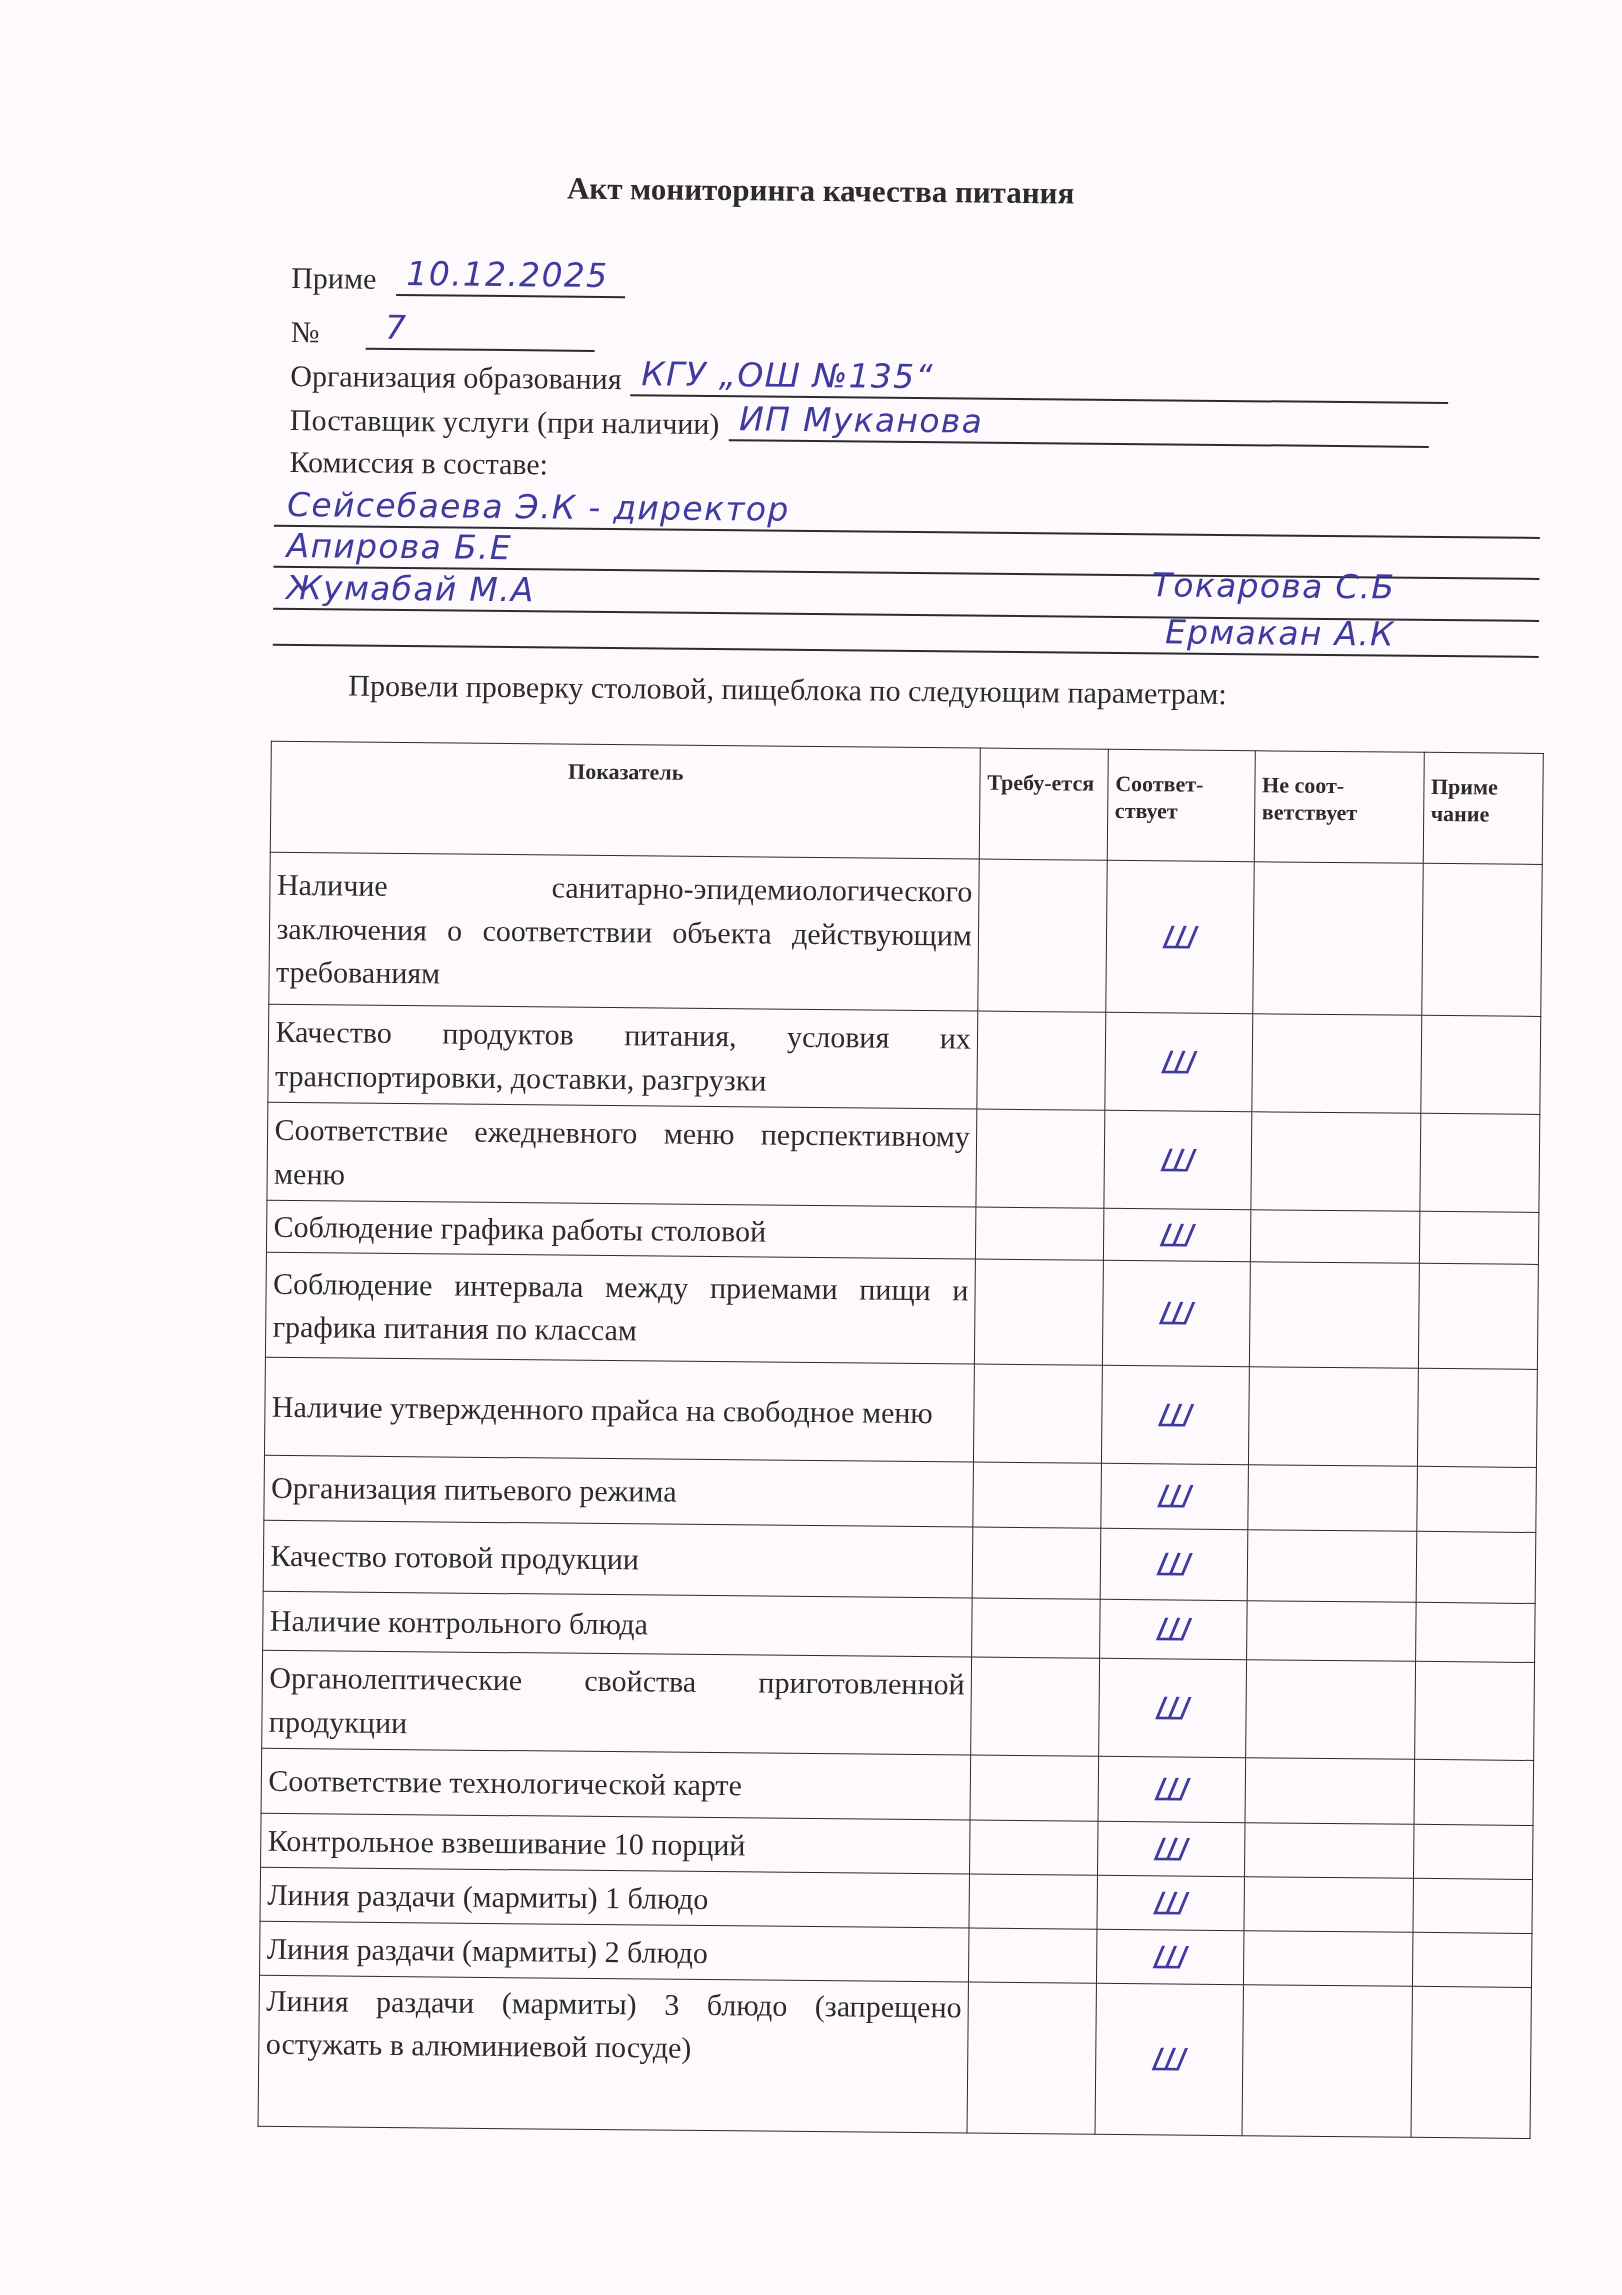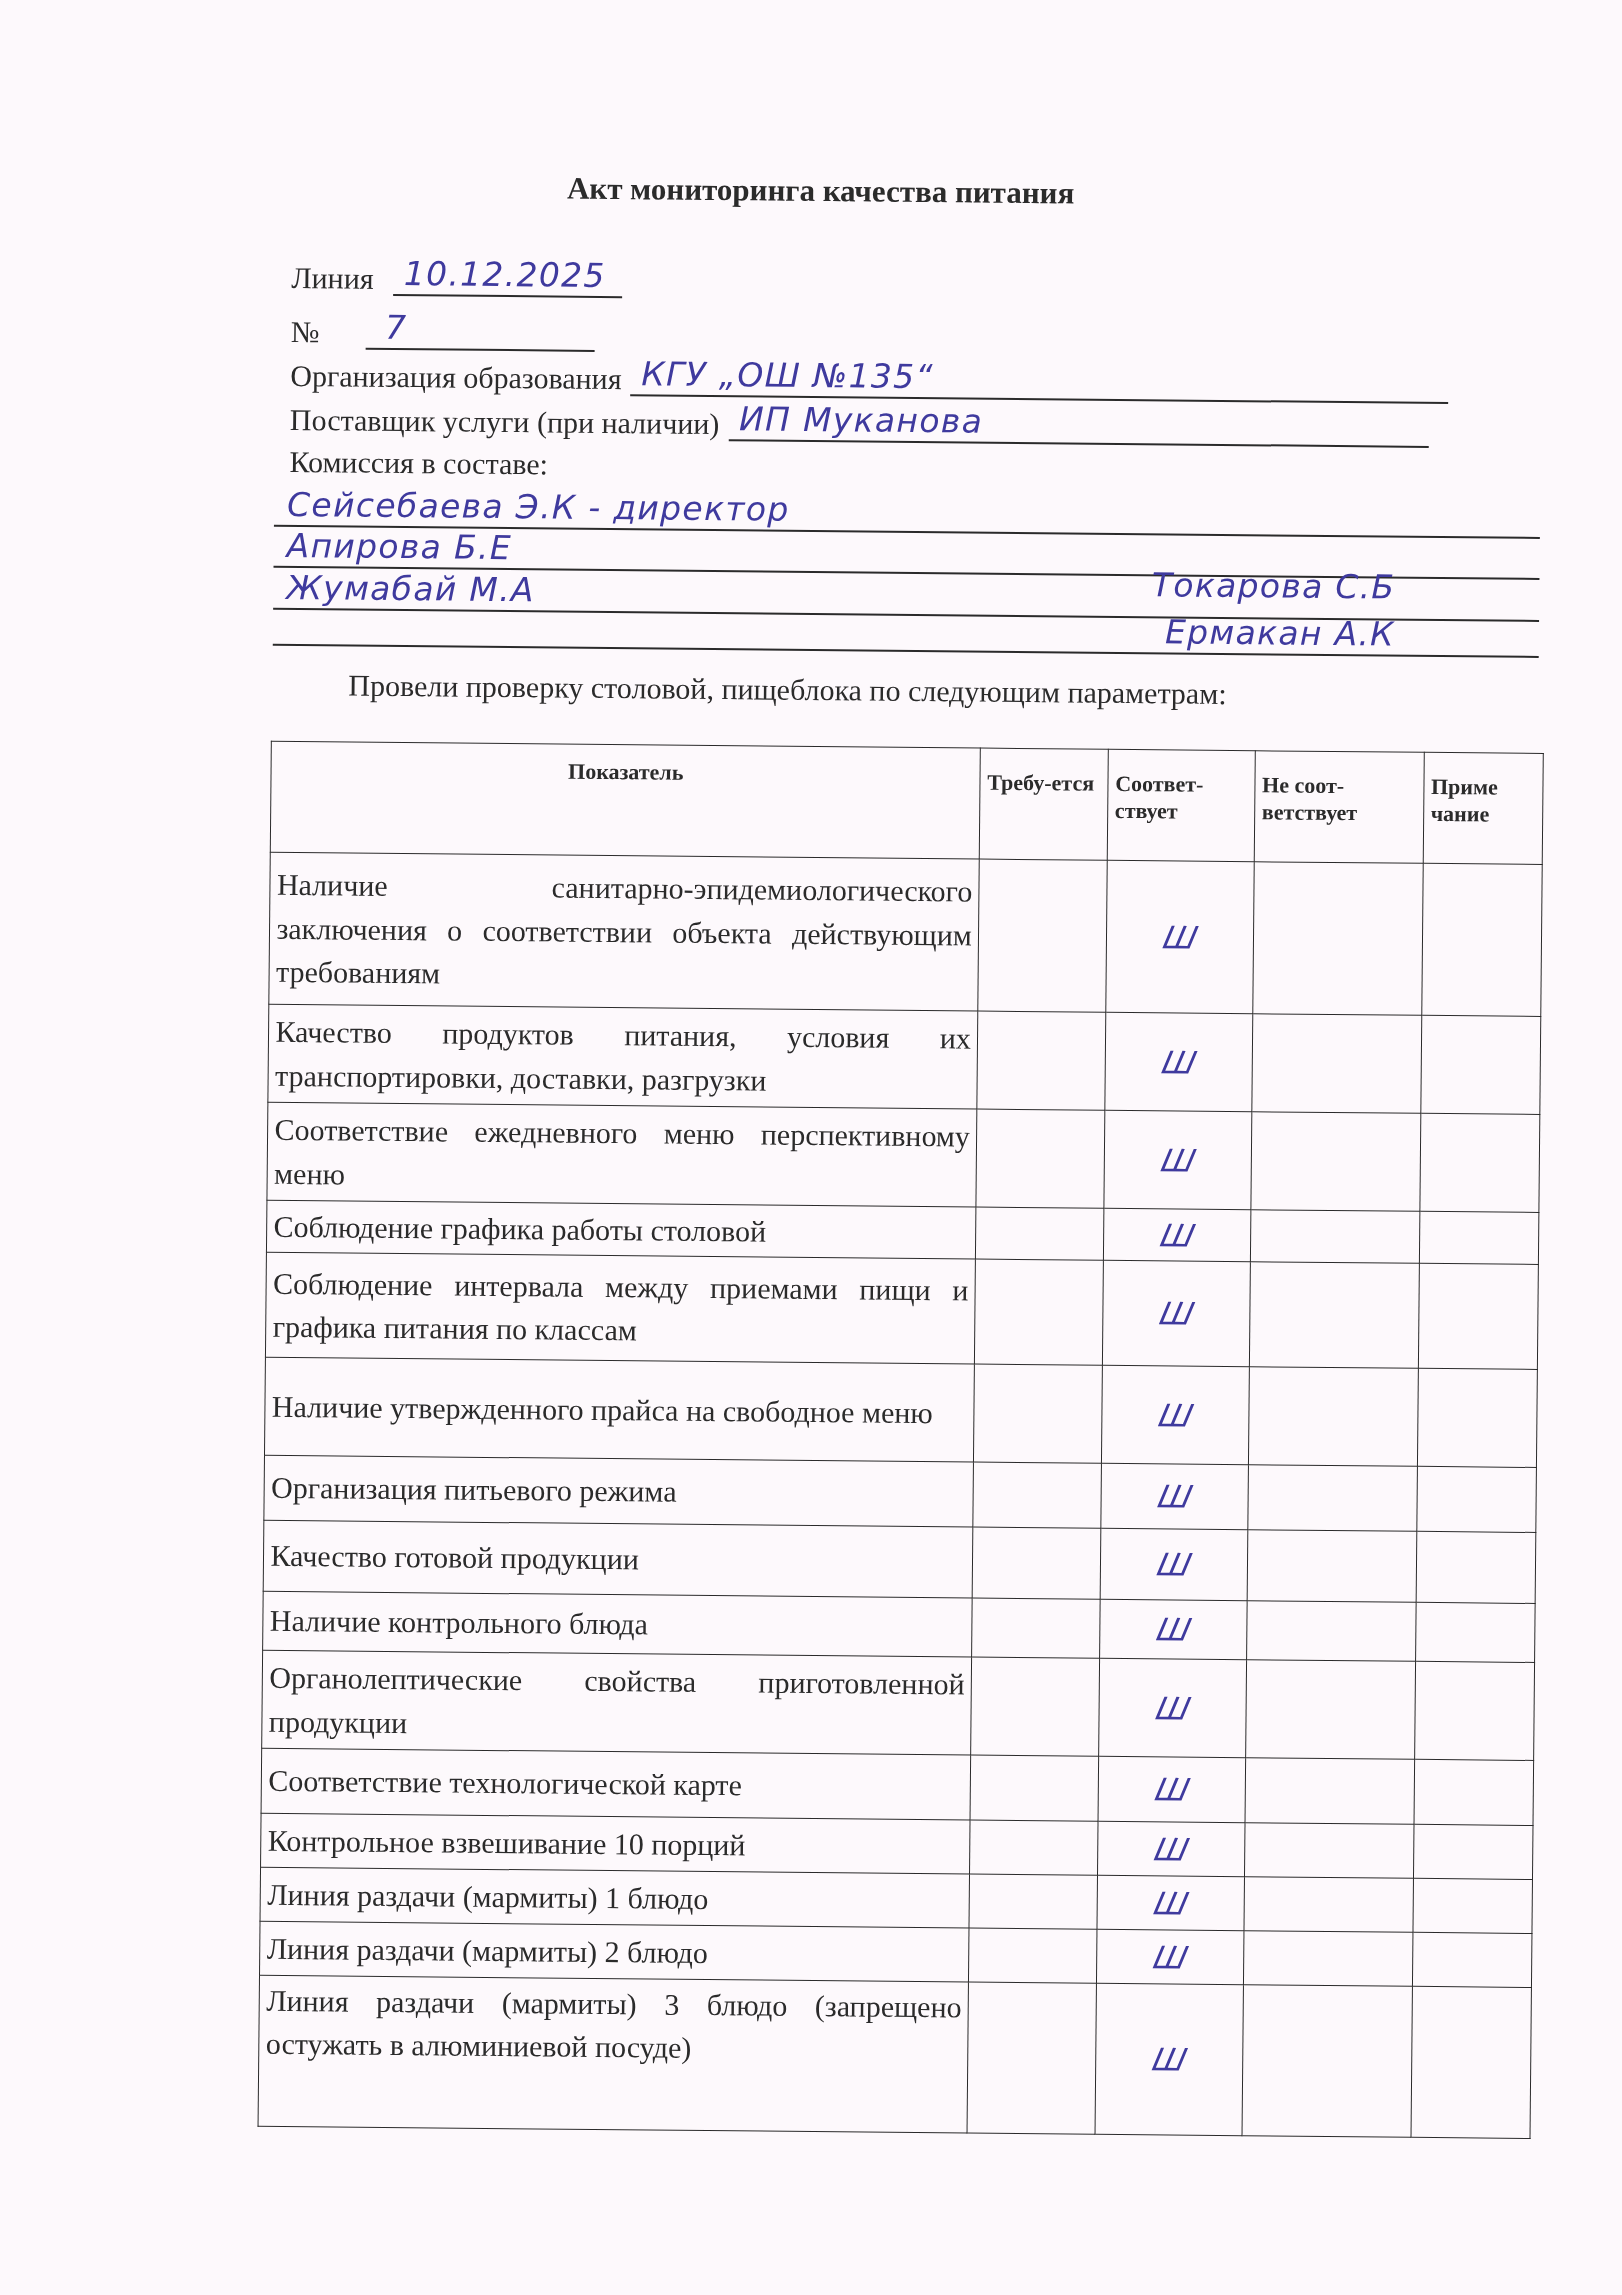--- a/index.html
+++ b/index.html
@@ -77,21 +77,21 @@
   col.c-note{ width: 119px; }
 </style>
 </head>
 <body>
 
 <div class="page">
 
   <div class="title">Акт мониторинга качества питания</div>
 
   <div class="field-row" style="top:265px;">
-    <span>Линия</span>
+    <span>Приме</span>
     <div class="field-line" style="width:229px; margin-left:19.6px;">
       <span class="hand">10.12.2025</span>
     </div>
   </div>
 
   <div class="field-row" style="top:319px;">
     <span>№</span>
     <div class="field-line" style="width:229px; margin-left:46px;">
       <span class="hand" style="left:19.6px;">7</span>
     </div>

